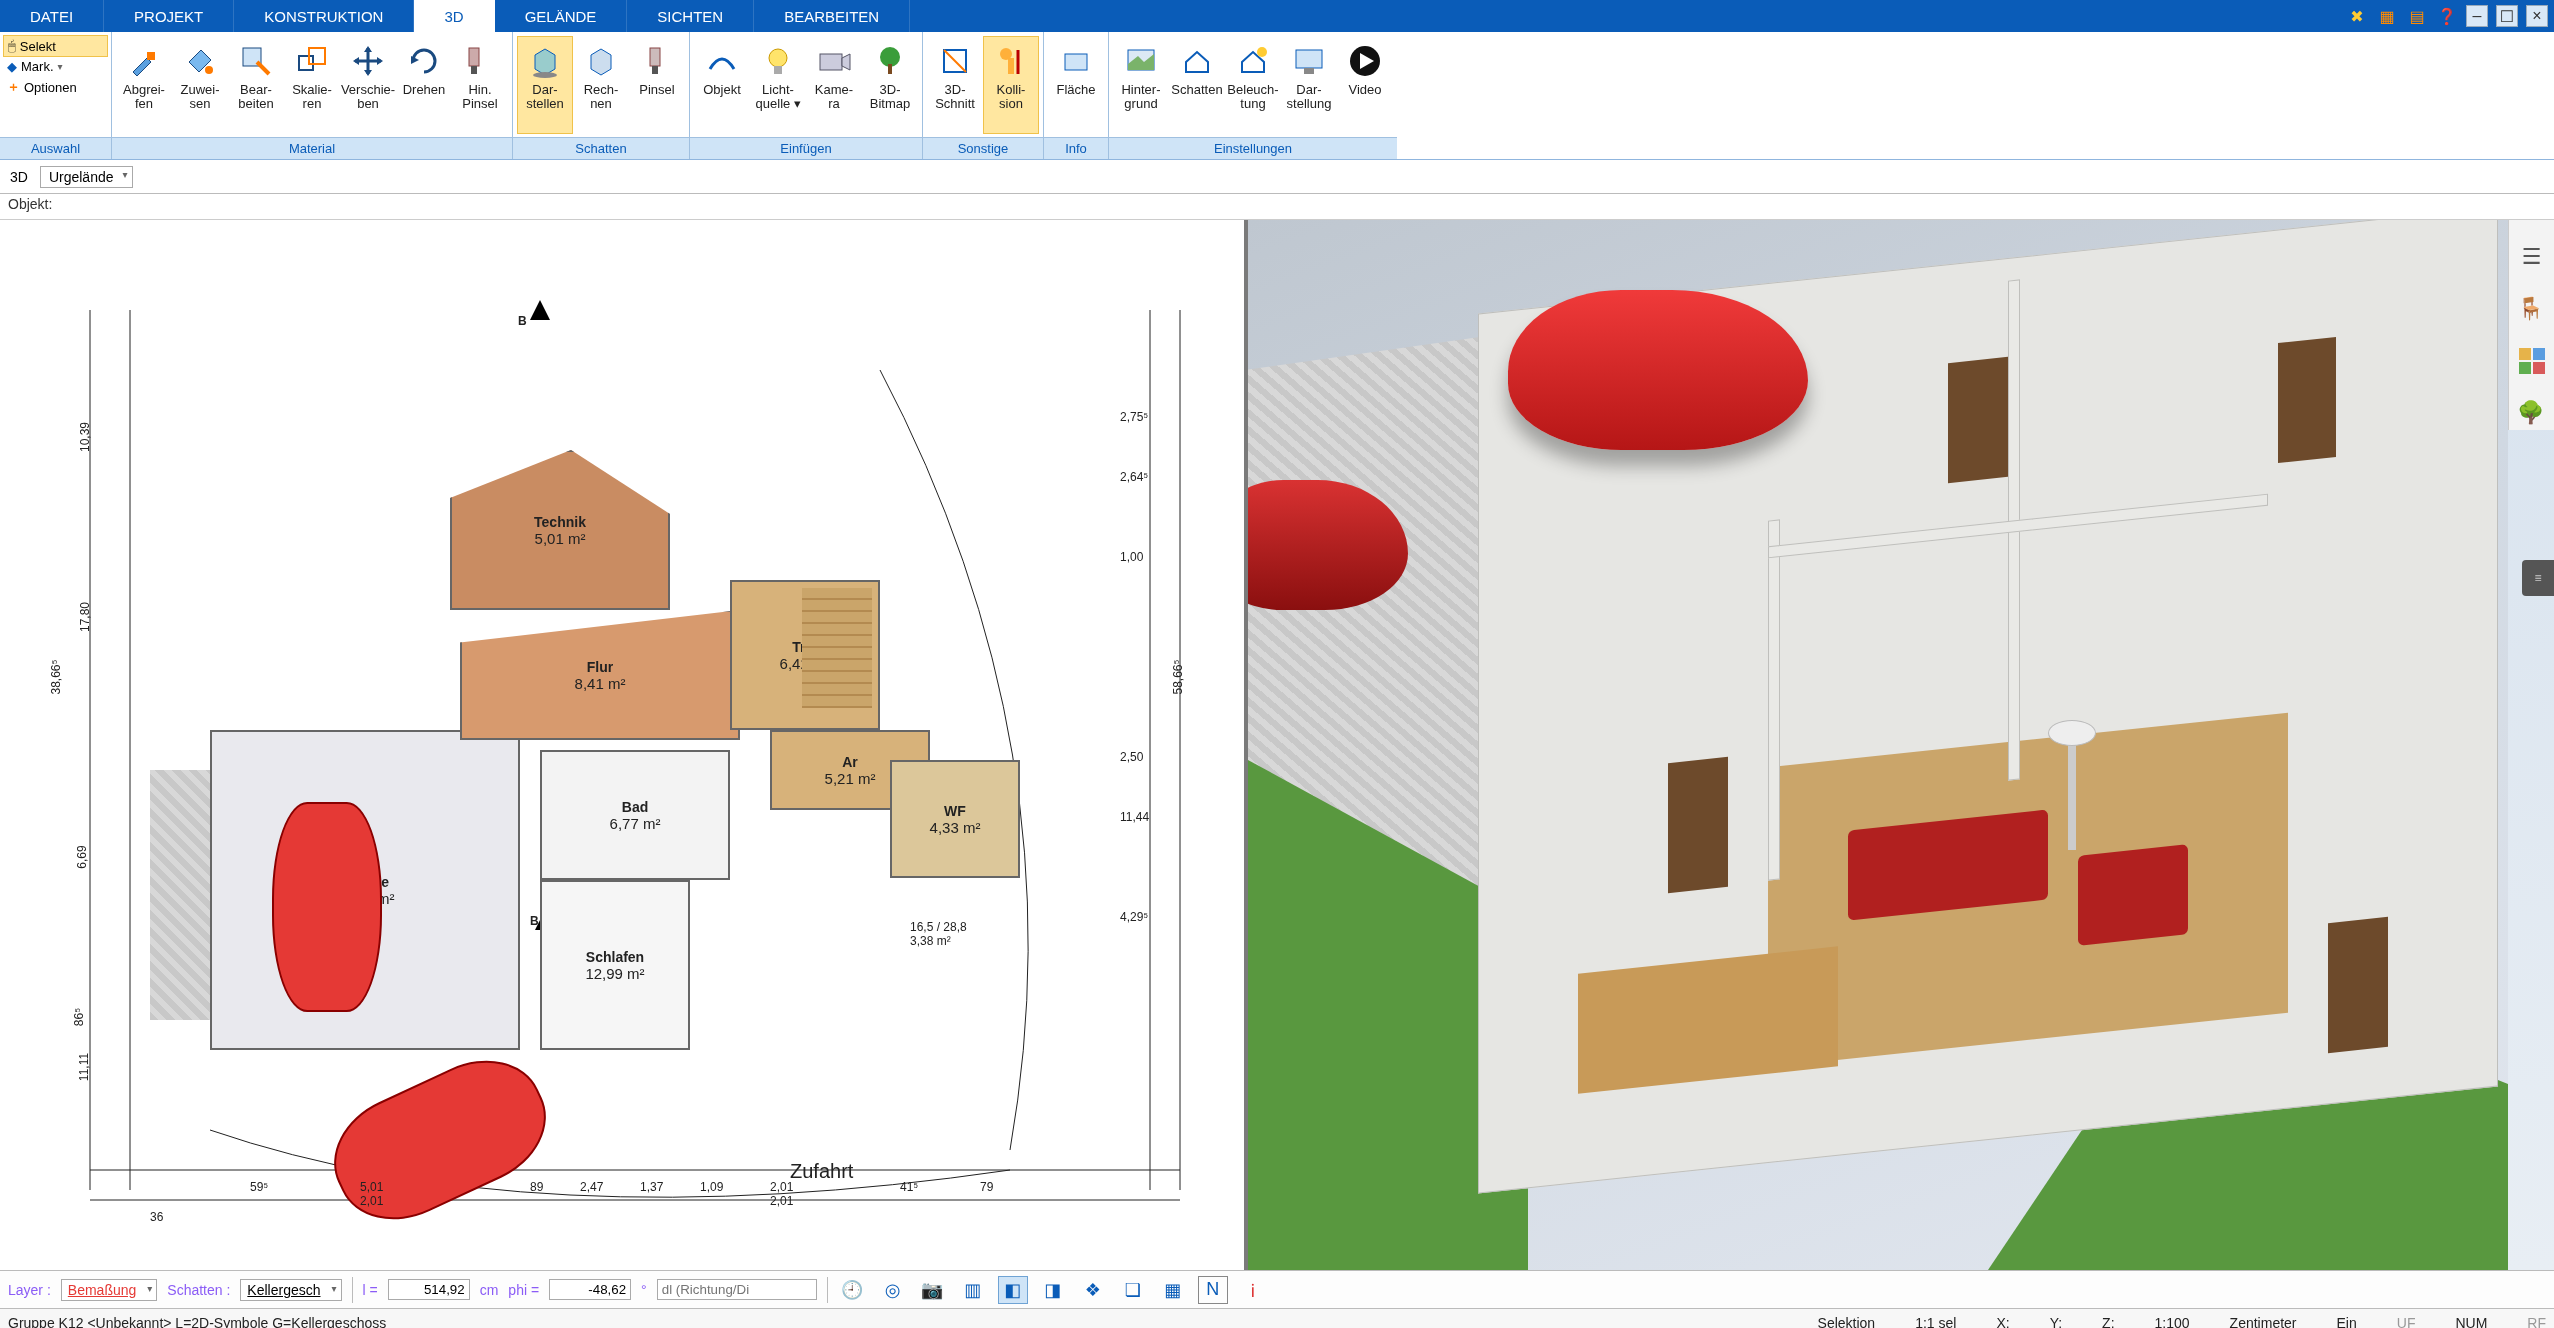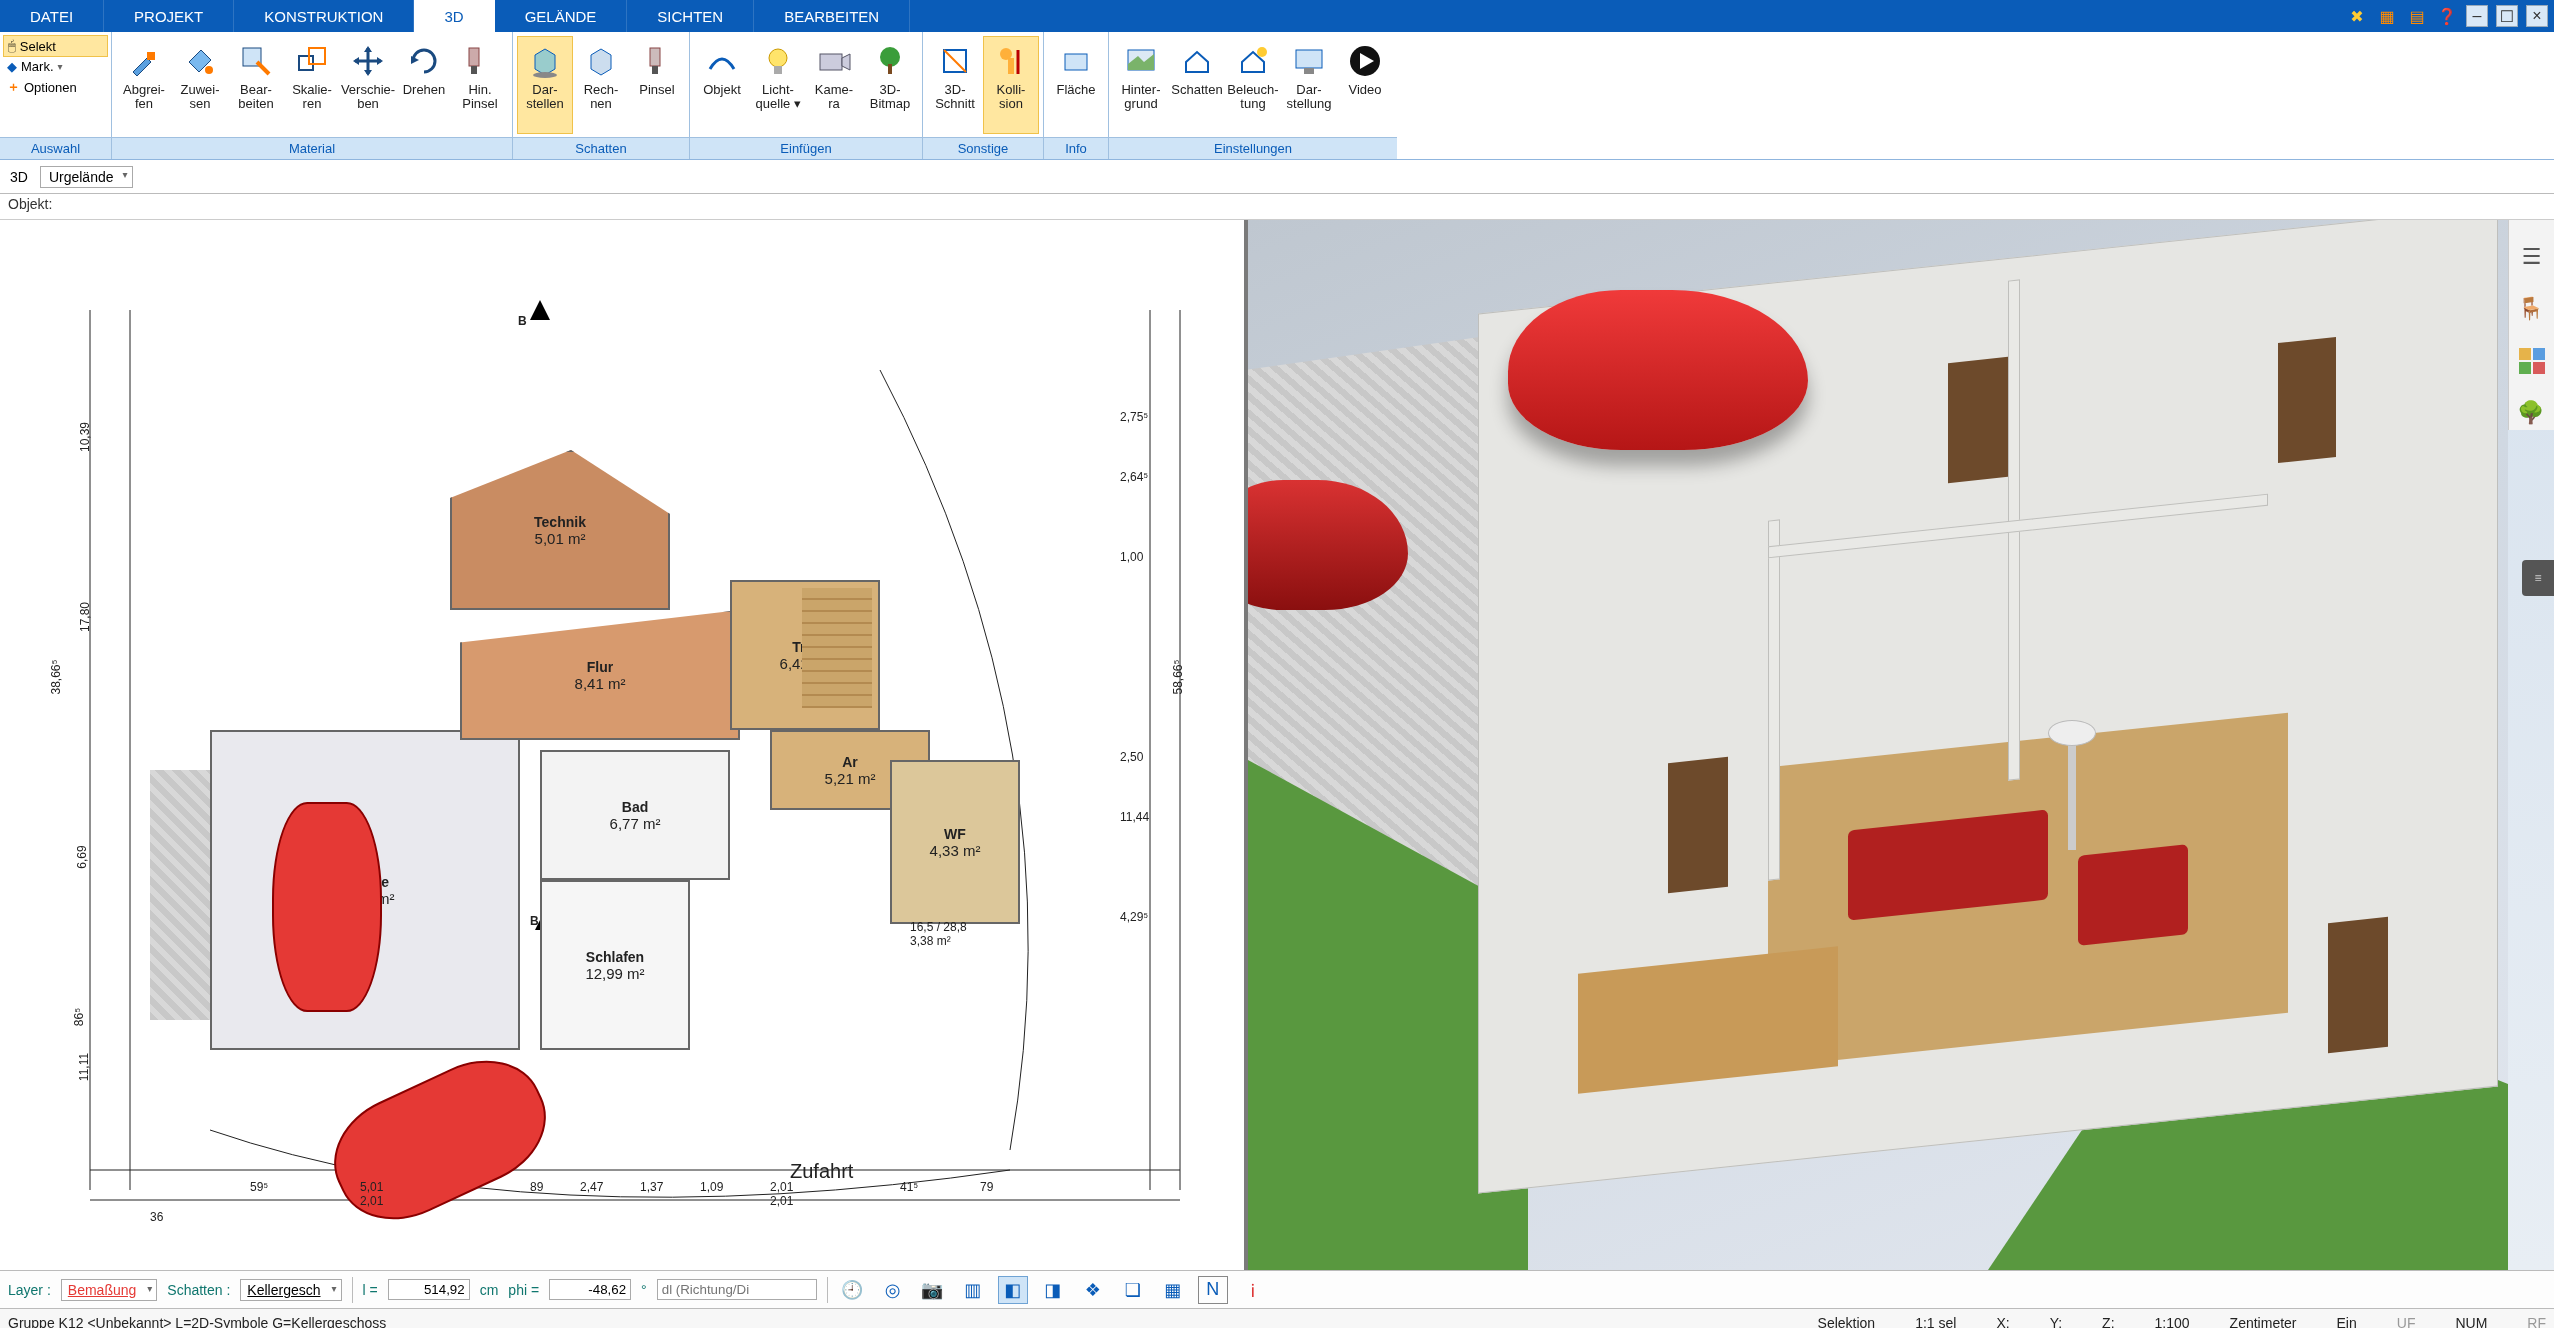--- a/index.html
+++ b/index.html
@@ -59,21 +59,21 @@
   linear-gradient(160deg,#bfc7d0 0%,#d0d8e2 45%,#e2e7ef 100%); }
 .lawn { position:absolute; background:#59983f; }
 .wall3d { position:absolute; background:#e9e9e6; border:1px solid #bfbfbc; }
 .floor3d { position:absolute; background:#caa56a; }
 .sofa { position:absolute; background:#b1201f; border-radius:6px; }
 .car3d { position:absolute; border-radius:40% 48% 44% 40% / 54% 60% 46% 44%; }
 .door3d { position:absolute; background:#6d4a2b; }
 
 
 .controlbar { height: 38px; border-top: 1px solid #bbb; background: #fdfdfd; display: flex; align-items: center; padding: 0 8px; gap: 10px; font-size: 14px; }
-.controlbar .lbl { color: #0f766e; }
+.controlbar .lbl { color: #8b5cf6; }
 .controlbar .combo { border: 1px solid #aaa; padding: 2px 20px 2px 6px; background: #fff; position: relative; text-decoration: underline; }
 .controlbar .combo::after { content: "▾"; position: absolute; right: 4px; top: 3px; font-size: 10px; color: #666; }
 .controlbar .red { color: #e53935; }
 .controlbar .spin { border: 1px solid #aaa; padding: 2px 4px; width: 82px; text-align: right; background: #fff; }
 .controlbar .iconbtn { width: 30px; height: 28px; border: 1px solid transparent; display: flex; align-items: center; justify-content: center; cursor: pointer; font-size: 18px; color: #0a5cb8; }
 .controlbar .iconbtn.active { background: #cfe4f7; border: 1px solid #6fa3d4; }
 .controlbar .iconbtn.boxed { border: 1px solid #888; }
 
 
 .statusbar { height: 28px; border-top: 1px solid #bbb; background: #f7f7f7; display: flex; align-items: center; font-size: 14px; color: #222; padding: 0 8px; gap: 40px; }
@@ -428,21 +428,21 @@
       <div class="room" style="left:740px;top:480px;width:160px;height:80px;background:#d7b27a">
         <span class="rn">Ar</span>
         <span class="ra">5,21 m²</span>
       </div>
 
       <div class="room" style="left:510px;top:500px;width:190px;height:130px;background:#f3f3f3">
         <span class="rn">Bad</span>
         <span class="ra">6,77 m²</span>
       </div>
 
-      <div class="room" style="left:860px;top:510px;width:130px;height:164px;background:#dcc79a">
+      <div class="room" style="left:860px;top:510px;width:130px;height:118px;background:#dcc79a">
         <span class="rn">WF</span>
         <span class="ra">4,33 m²</span>
       </div>
 
 
       <div class="room" style="left:510px;top:630px;width:150px;height:170px;background:#f6f6f6">
         <span class="rn">Schlafen</span>
         <span class="ra">12,99 m²</span>
       </div>
 

